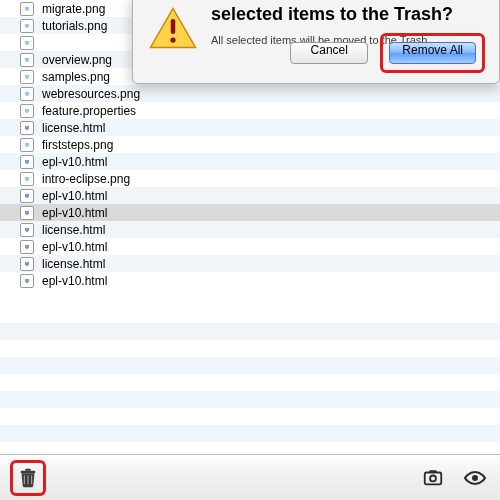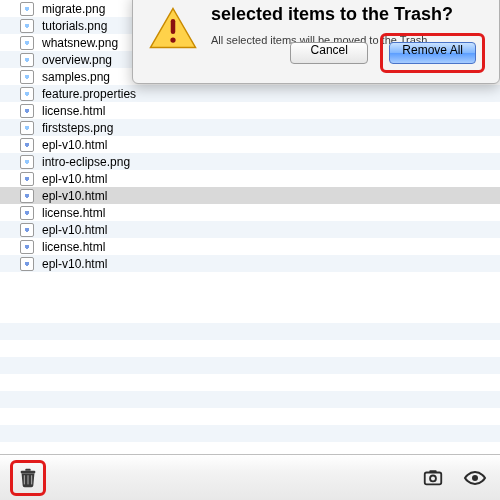--- a/index.html
+++ b/index.html
@@ -135,29 +135,32 @@
       <div class="file-row">
         <div class="file-icon"></div>
         <span class="file-label">migrate.png</span>
       </div>
       <div class="file-row">
         <div class="file-icon"></div>
         <span class="file-label">tutorials.png</span>
       </div>
       <div class="file-row">
         <div class="file-icon"></div>
-        <span class="file-label">whatsnew.png</span>
       </div>
       <div class="file-row">
         <div class="file-icon"></div>
         <span class="file-label">overview.png</span>
       </div>
       <div class="file-row">
         <div class="file-icon"></div>
         <span class="file-label">samples.png</span>
+      </div>
+      <div class="file-row">
+        <div class="file-icon"></div>
+        <span class="file-label">webresources.png</span>
       </div>
       <div class="file-row">
         <div class="file-icon"></div>
         <span class="file-label">feature.properties</span>
       </div>
       <div class="file-row">
         <div class="file-icon html"></div>
         <span class="file-label">license.html</span>
       </div>
       <div class="file-row">

